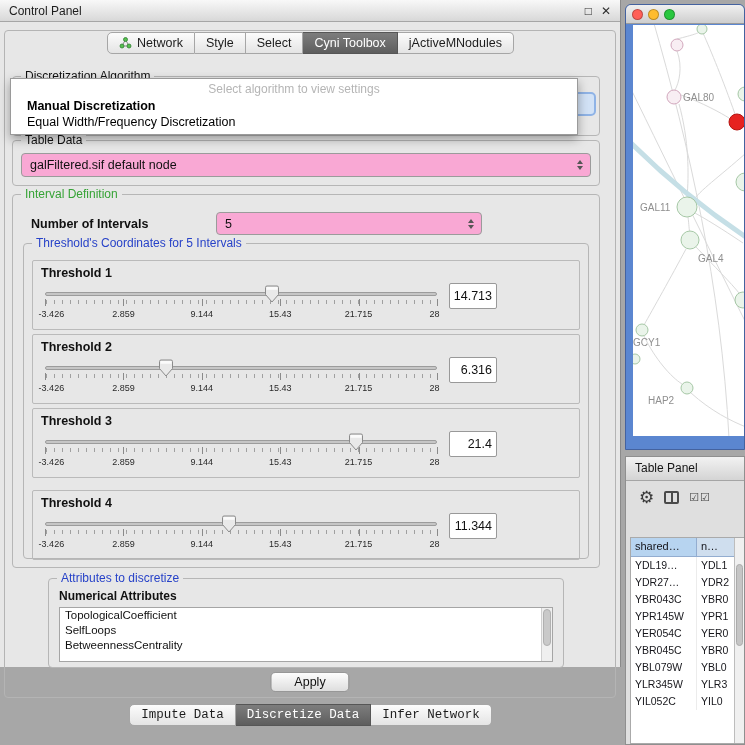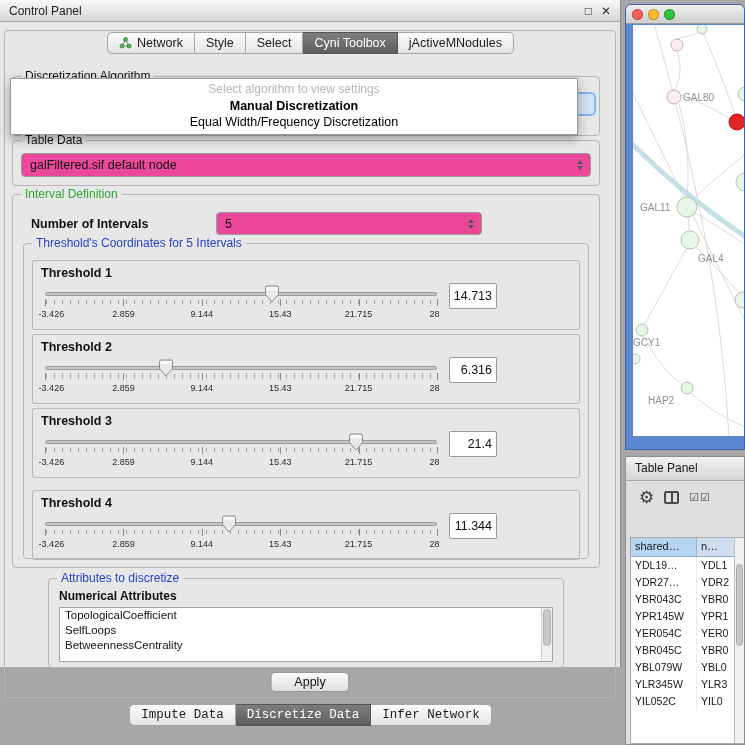--- a/index.html
+++ b/index.html
@@ -25,24 +25,24 @@
   .tab:last-child { border-radius:0 5px 5px 0; }
   .tab.selected { background:linear-gradient(#7d7d7d,#5e5e5e); color:#fff; border-color:#565656; }
   
   .group { position:absolute; border:1px solid #b6b6b6; border-radius:4px; }
   .group-label { position:absolute; top:-8px; left:8px; background:#e7e7e7; padding:0 4px; font-size:12px; color:#111; white-space:nowrap; }
   #algo-group { left:12px; top:76px; width:588px; height:60px; }
   #combo-fragment { position:absolute; left:572px; top:92px; width:24px; height:24px; background:#d2e2f6; border:2px solid #8fb3e6; border-radius:5px; z-index:5; }
   
   .algo-popup { position:absolute; left:10px; top:78px; width:568px; background:#fff; border:1px solid #9a9a9a; box-shadow:0 4px 10px rgba(0,0,0,.35); z-index:60; padding-bottom:4px; }
   .algo-ph { text-align:center; color:#b5b5b5; font-size:12px; padding:3px 0 2px; }
-  .algo-item { font-size:12.5px; padding:1px 4px; color:#000;text-align:center; }
+  .algo-item { font-size:12.5px; padding:1px 16px; color:#000; }
   .algo-item.bold { font-weight:bold; }
   
-  .combo { position:absolute; background:#ec4899; border:1px solid #9b9b9b; border-radius:4px; display:flex; align-items:center; font-size:12.5px; color:#111; }
+  .combo { position:absolute; background:#f9a8d4; border:1px solid #9b9b9b; border-radius:4px; display:flex; align-items:center; font-size:12.5px; color:#111; }
   .combo-text { flex:1; padding-left:8px; white-space:nowrap; overflow:hidden; }
   .combo-stepper { width:15px; display:flex; flex-direction:column; align-items:center; justify-content:center; gap:2px; margin-right:3px; }
   .arr-up { width:0; height:0; border-left:3.5px solid transparent; border-right:3.5px solid transparent; border-bottom:4px solid #555; }
   .arr-down { width:0; height:0; border-left:3.5px solid transparent; border-right:3.5px solid transparent; border-top:4px solid #555; }
   #tabledata-group { left:12px; top:140px; width:588px; height:46px; }
   #tabledata-combo { left:8px; top:12px; right:8px; height:24px; }
   #interval-group { left:12px; top:194px; width:588px; height:374px; }
   #interval-group > .group-label { color:#36a336; }
   #num-intervals-label { position:absolute; left:18px; top:22px; font-size:12.5px; font-weight:bold; color:#111; }
   #num-intervals-combo { left:203px; top:17px; width:266px; height:23px; }

